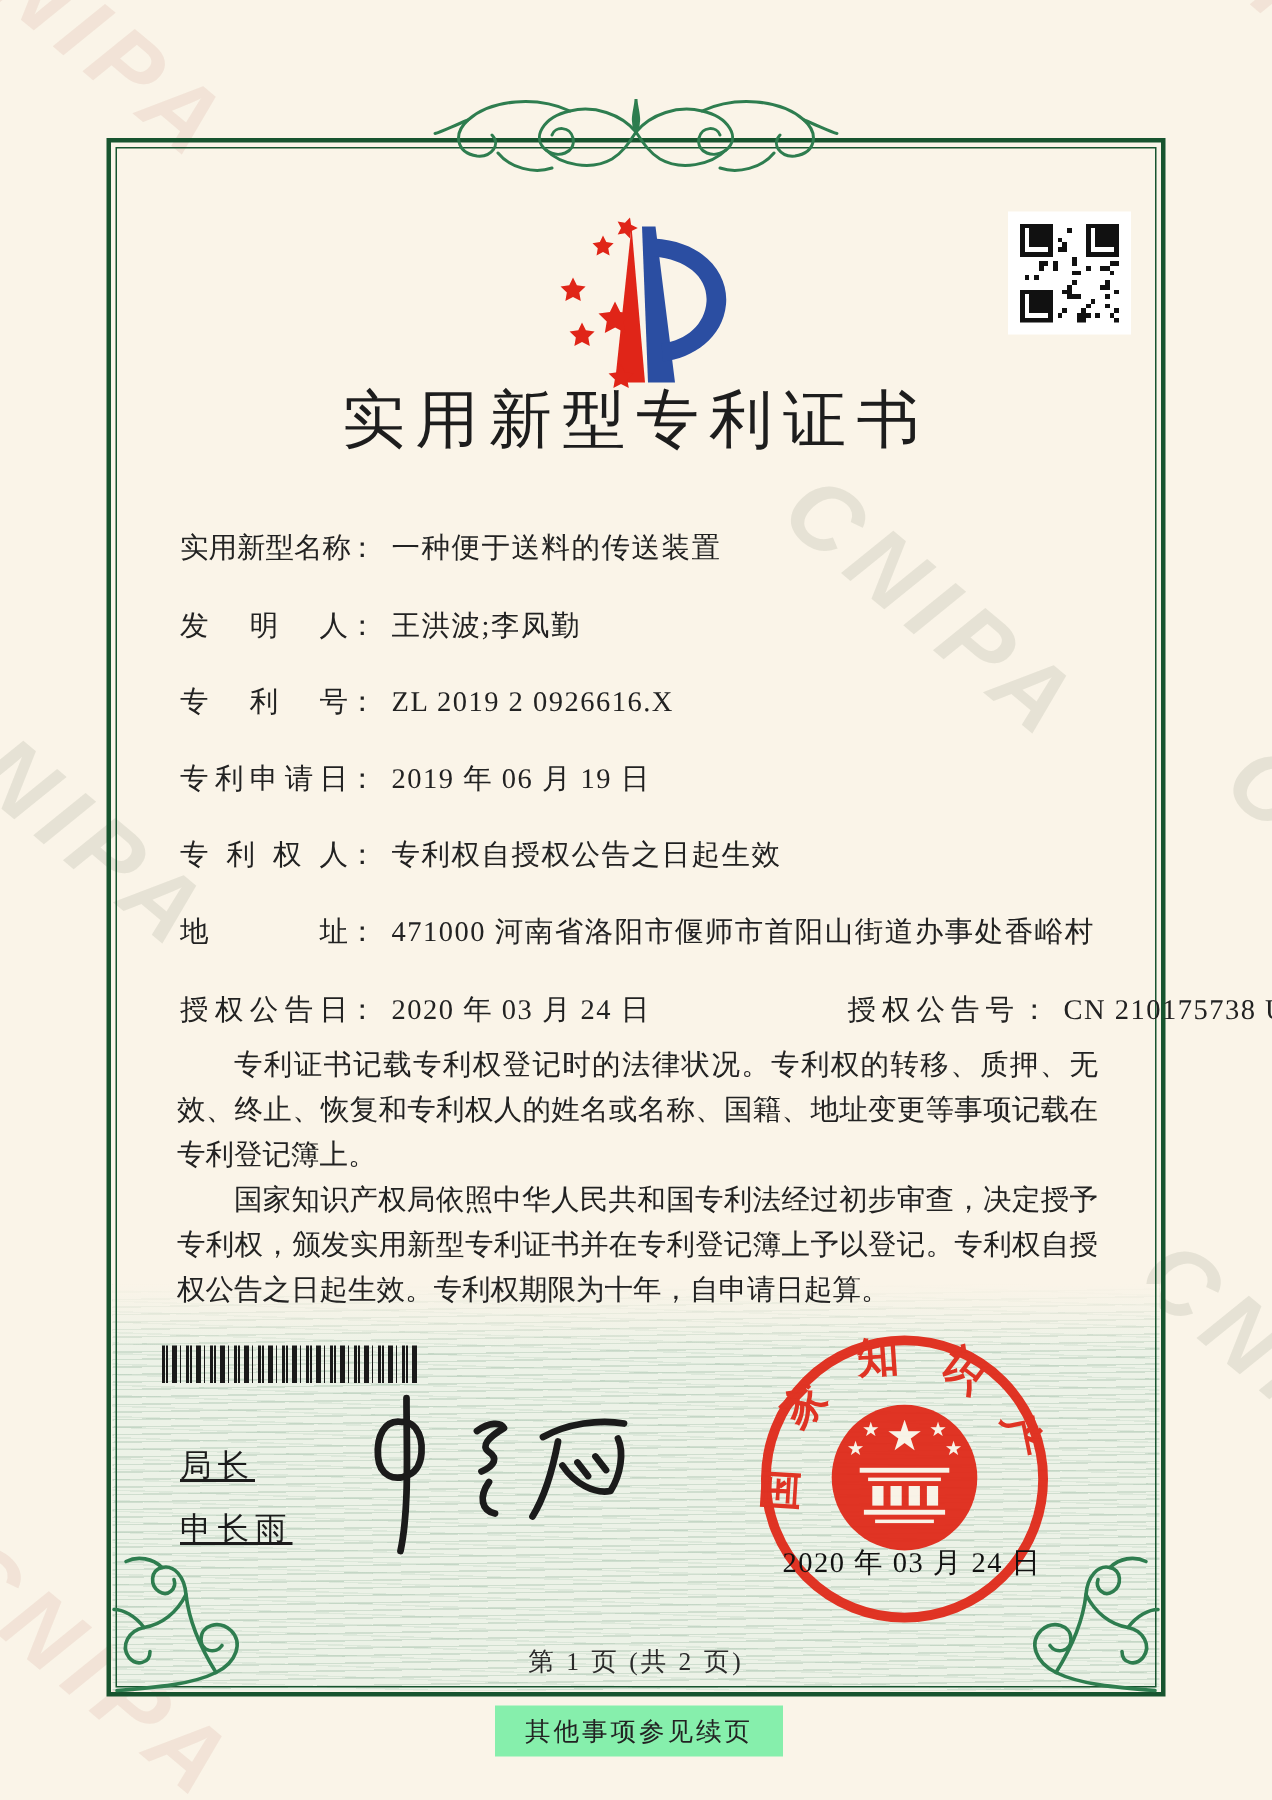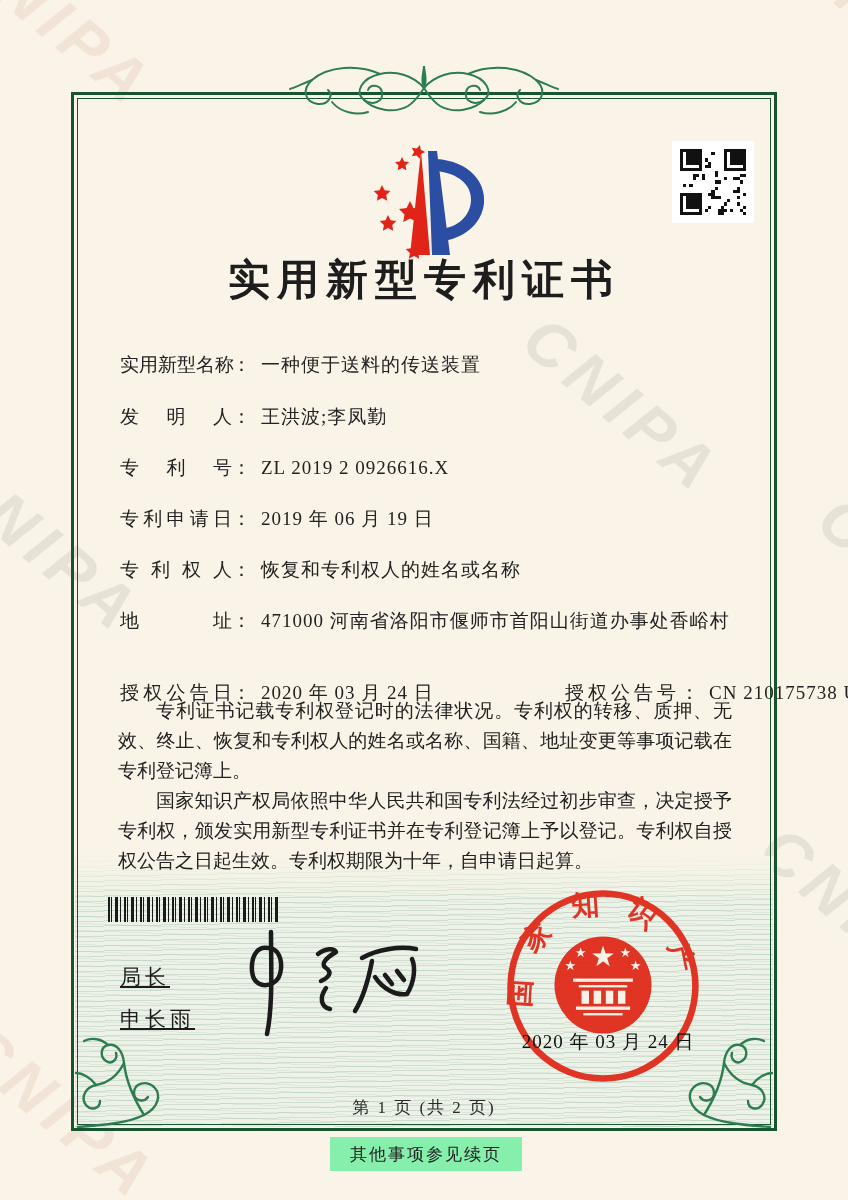--- a/index.html
+++ b/index.html
@@ -30,21 +30,21 @@
 
   .certno { position:absolute; left:105px; top:148px; font-size:18px; color:#2b2b2b;
             letter-spacing:3px; }
 
   .logo { position:absolute; left:358px; top:143px; }
 
   .qr-wrap { position:absolute; left:672px; top:141px; width:82px; height:82px;
              background:#ffffff; display:flex; align-items:center; justify-content:center; }
 
   .title { position:absolute; left:0; top:252px; width:100%; text-align:center;
-           font-size:42px; font-weight:700; color:#1d1d1d; letter-spacing:7px; }
+           font-size:42px; font-weight:400; color:#1d1d1d; letter-spacing:7px; }
 
   .field-row { position:absolute; left:120px; font-size:19px; color:#222; white-space:nowrap; }
   .field-label { display:inline-block; width:112px; text-align:justify; text-align-last:justify; }
   .field-colon { display:inline-block; margin-right:10px; }
   .field-value { letter-spacing:1px; }
   .grant-no { position:absolute; left:445px; top:0; }
 
   .body-text { position:absolute; left:118px; top:696px; width:614px; font-size:19px;
                line-height:30px; color:#222; text-align:justify; }
   .body-text p { text-indent:2em; }
@@ -219,26 +219,26 @@
   <div class="field-row" style="top:404px;">
     <span class="field-label">发明人</span><span class="field-colon">：</span><span class="field-value">王洪波;李凤勤</span>
   </div>
   <div class="field-row" style="top:455px;">
     <span class="field-label">专利号</span><span class="field-colon">：</span><span class="field-value">ZL 2019 2 0926616.X</span>
   </div>
   <div class="field-row" style="top:506px;">
     <span class="field-label">专利申请日</span><span class="field-colon">：</span><span class="field-value">2019 年 06 月 19 日</span>
   </div>
   <div class="field-row" style="top:557px;">
-    <span class="field-label">专利权人</span><span class="field-colon">：</span><span class="field-value">恢复和专利权人的姓名或名称</span>
+    <span class="field-label">专利权人</span><span class="field-colon">：</span><span class="field-value">专利权自授权公告之日起生效</span>
   </div>
   <div class="field-row" style="top:608px;">
     <span class="field-label">地址</span><span class="field-colon">：</span><span class="field-value">471000 河南省洛阳市偃师市首阳山街道办事处香峪村</span>
   </div>
-  <div class="field-row" style="top:680px;">
+  <div class="field-row" style="top:660px;">
     <span class="field-label">授权公告日</span><span class="field-colon">：</span><span class="field-value">2020 年 03 月 24 日</span>
     <span class="grant-no">
       <span style="letter-spacing:4px;">授权公告号</span><span class="field-colon">：</span><span class="field-value">CN 210175738 U</span>
     </span>
   </div>
 
   <div class="body-text">
     <p>专利证书记载专利权登记时的法律状况。专利权的转移、质押、无效、终止、恢复和专利权人的姓名或名称、国籍、地址变更等事项记载在专利登记簿上。</p>
     <p>国家知识产权局依照中华人民共和国专利法经过初步审查，决定授予专利权，颁发实用新型专利证书并在专利登记簿上予以登记。专利权自授权公告之日起生效。专利权期限为十年，自申请日起算。</p>
   </div>

